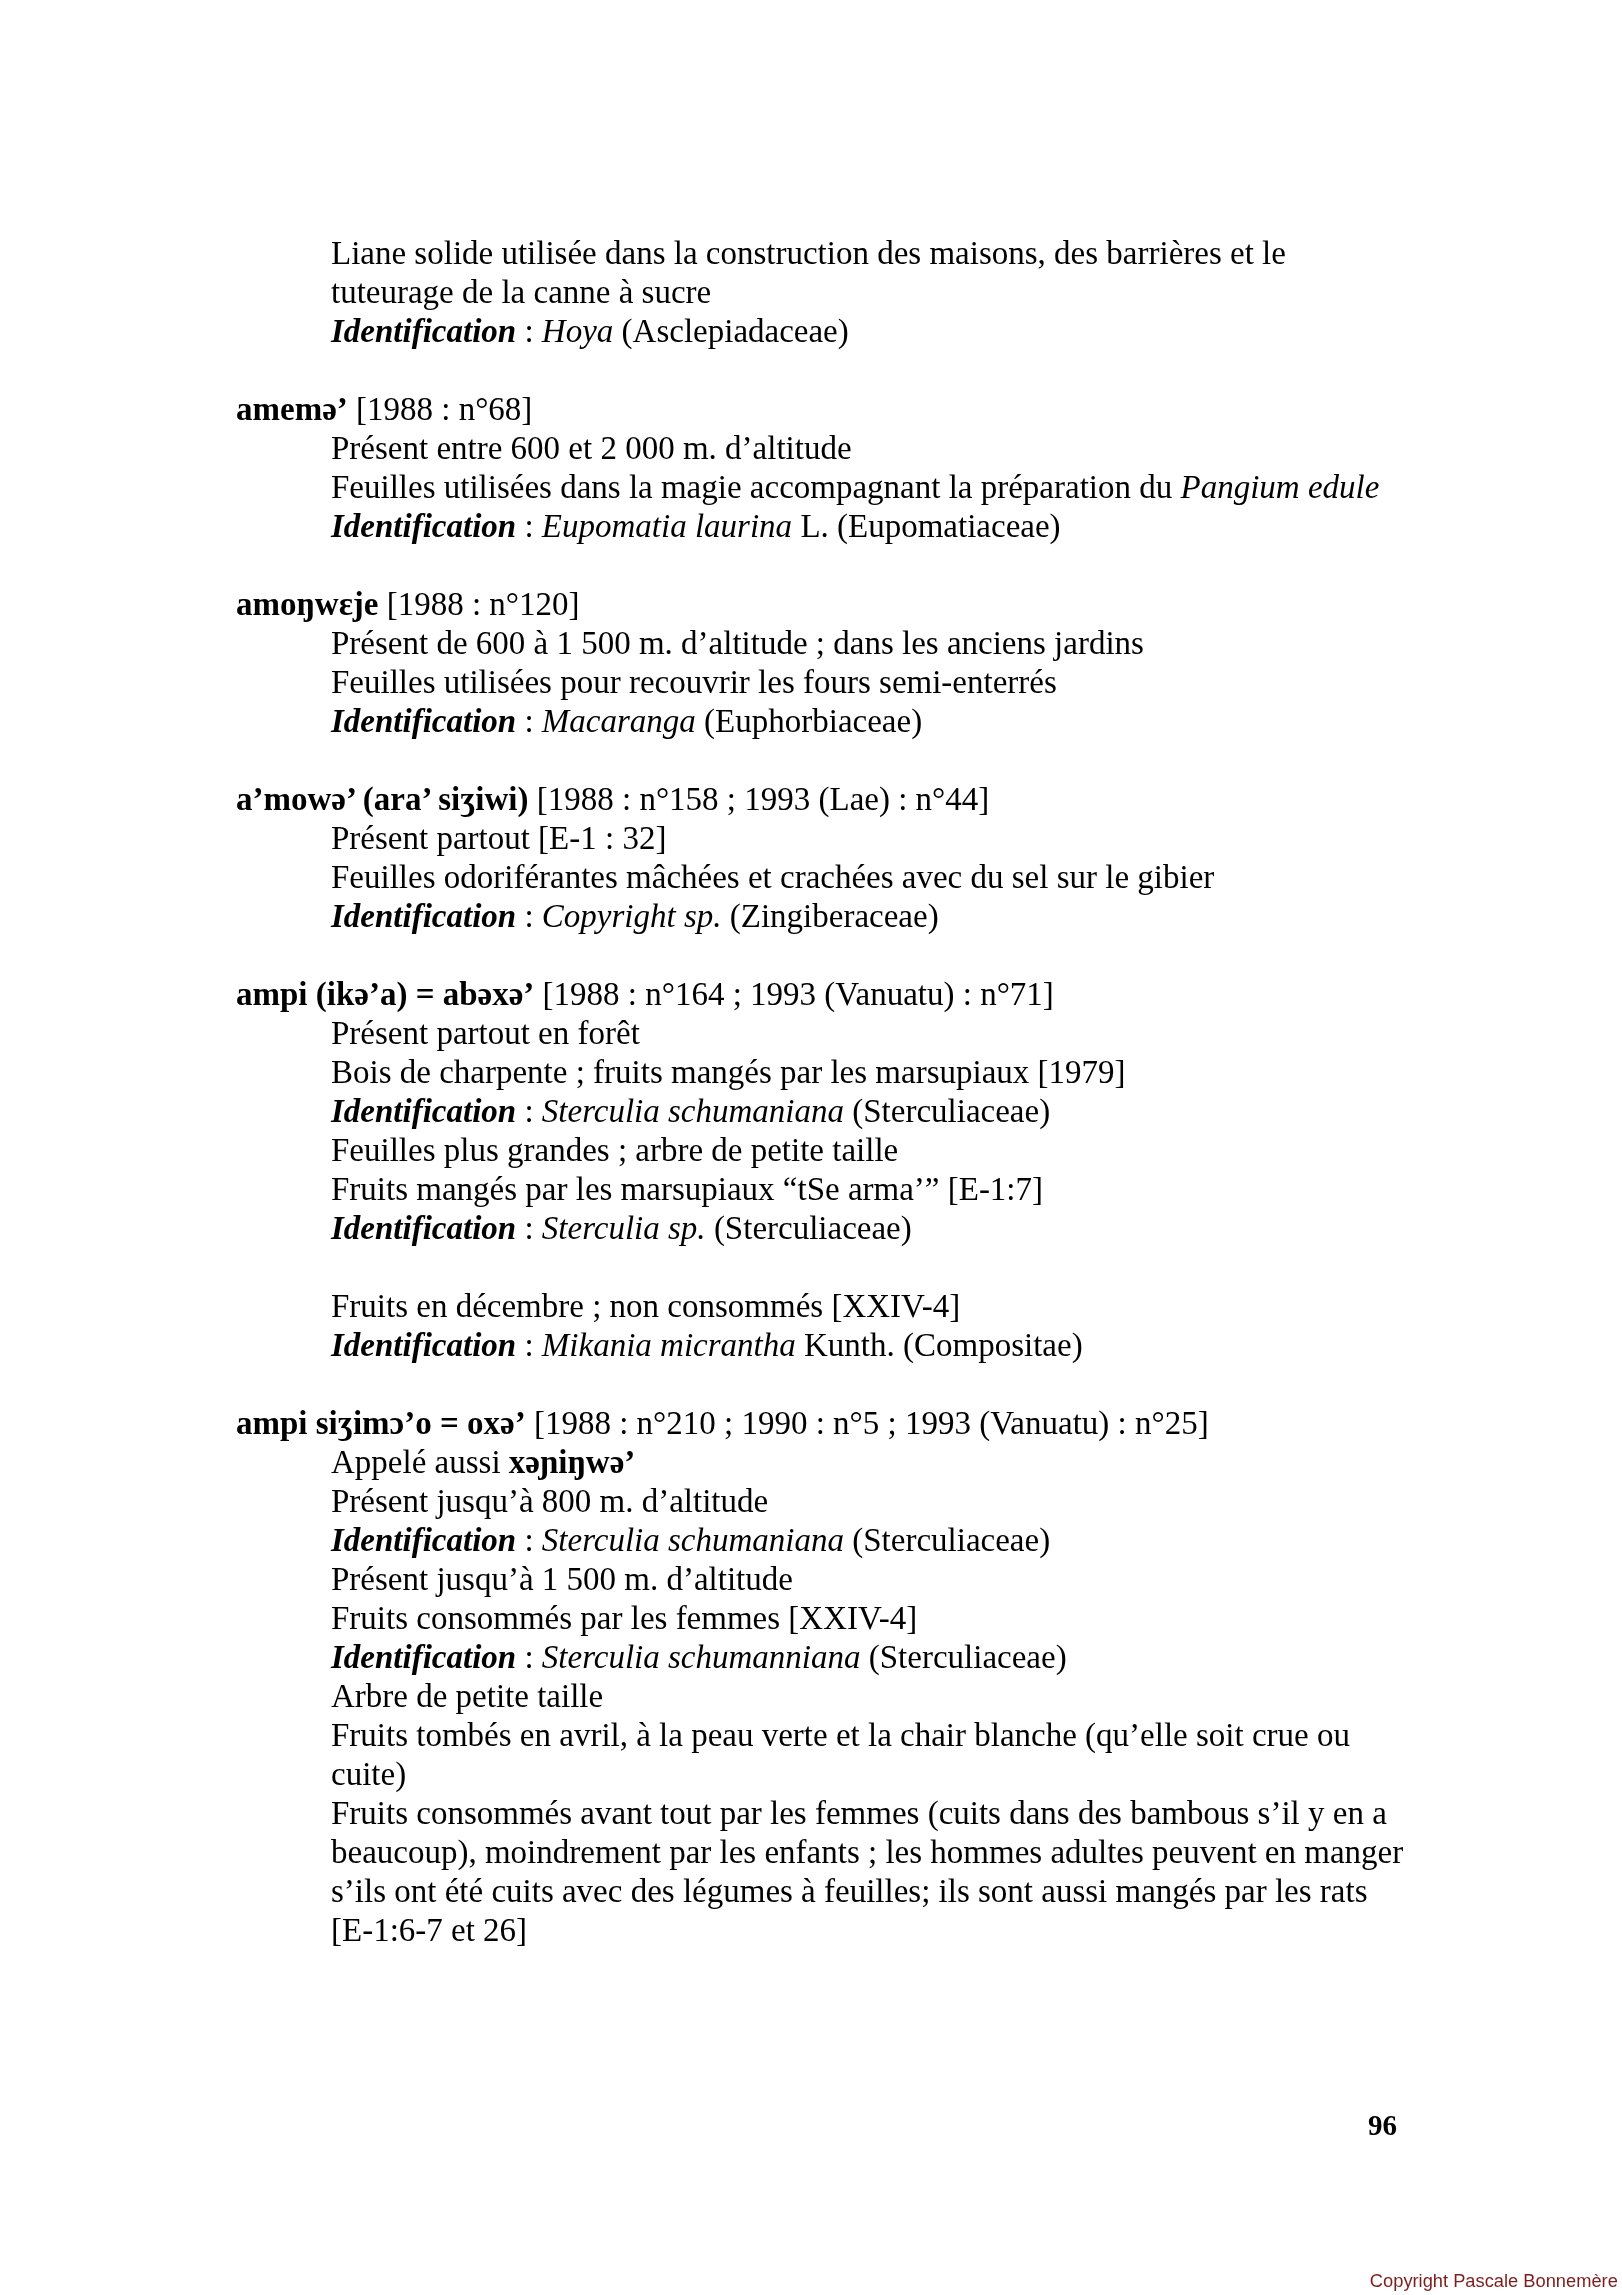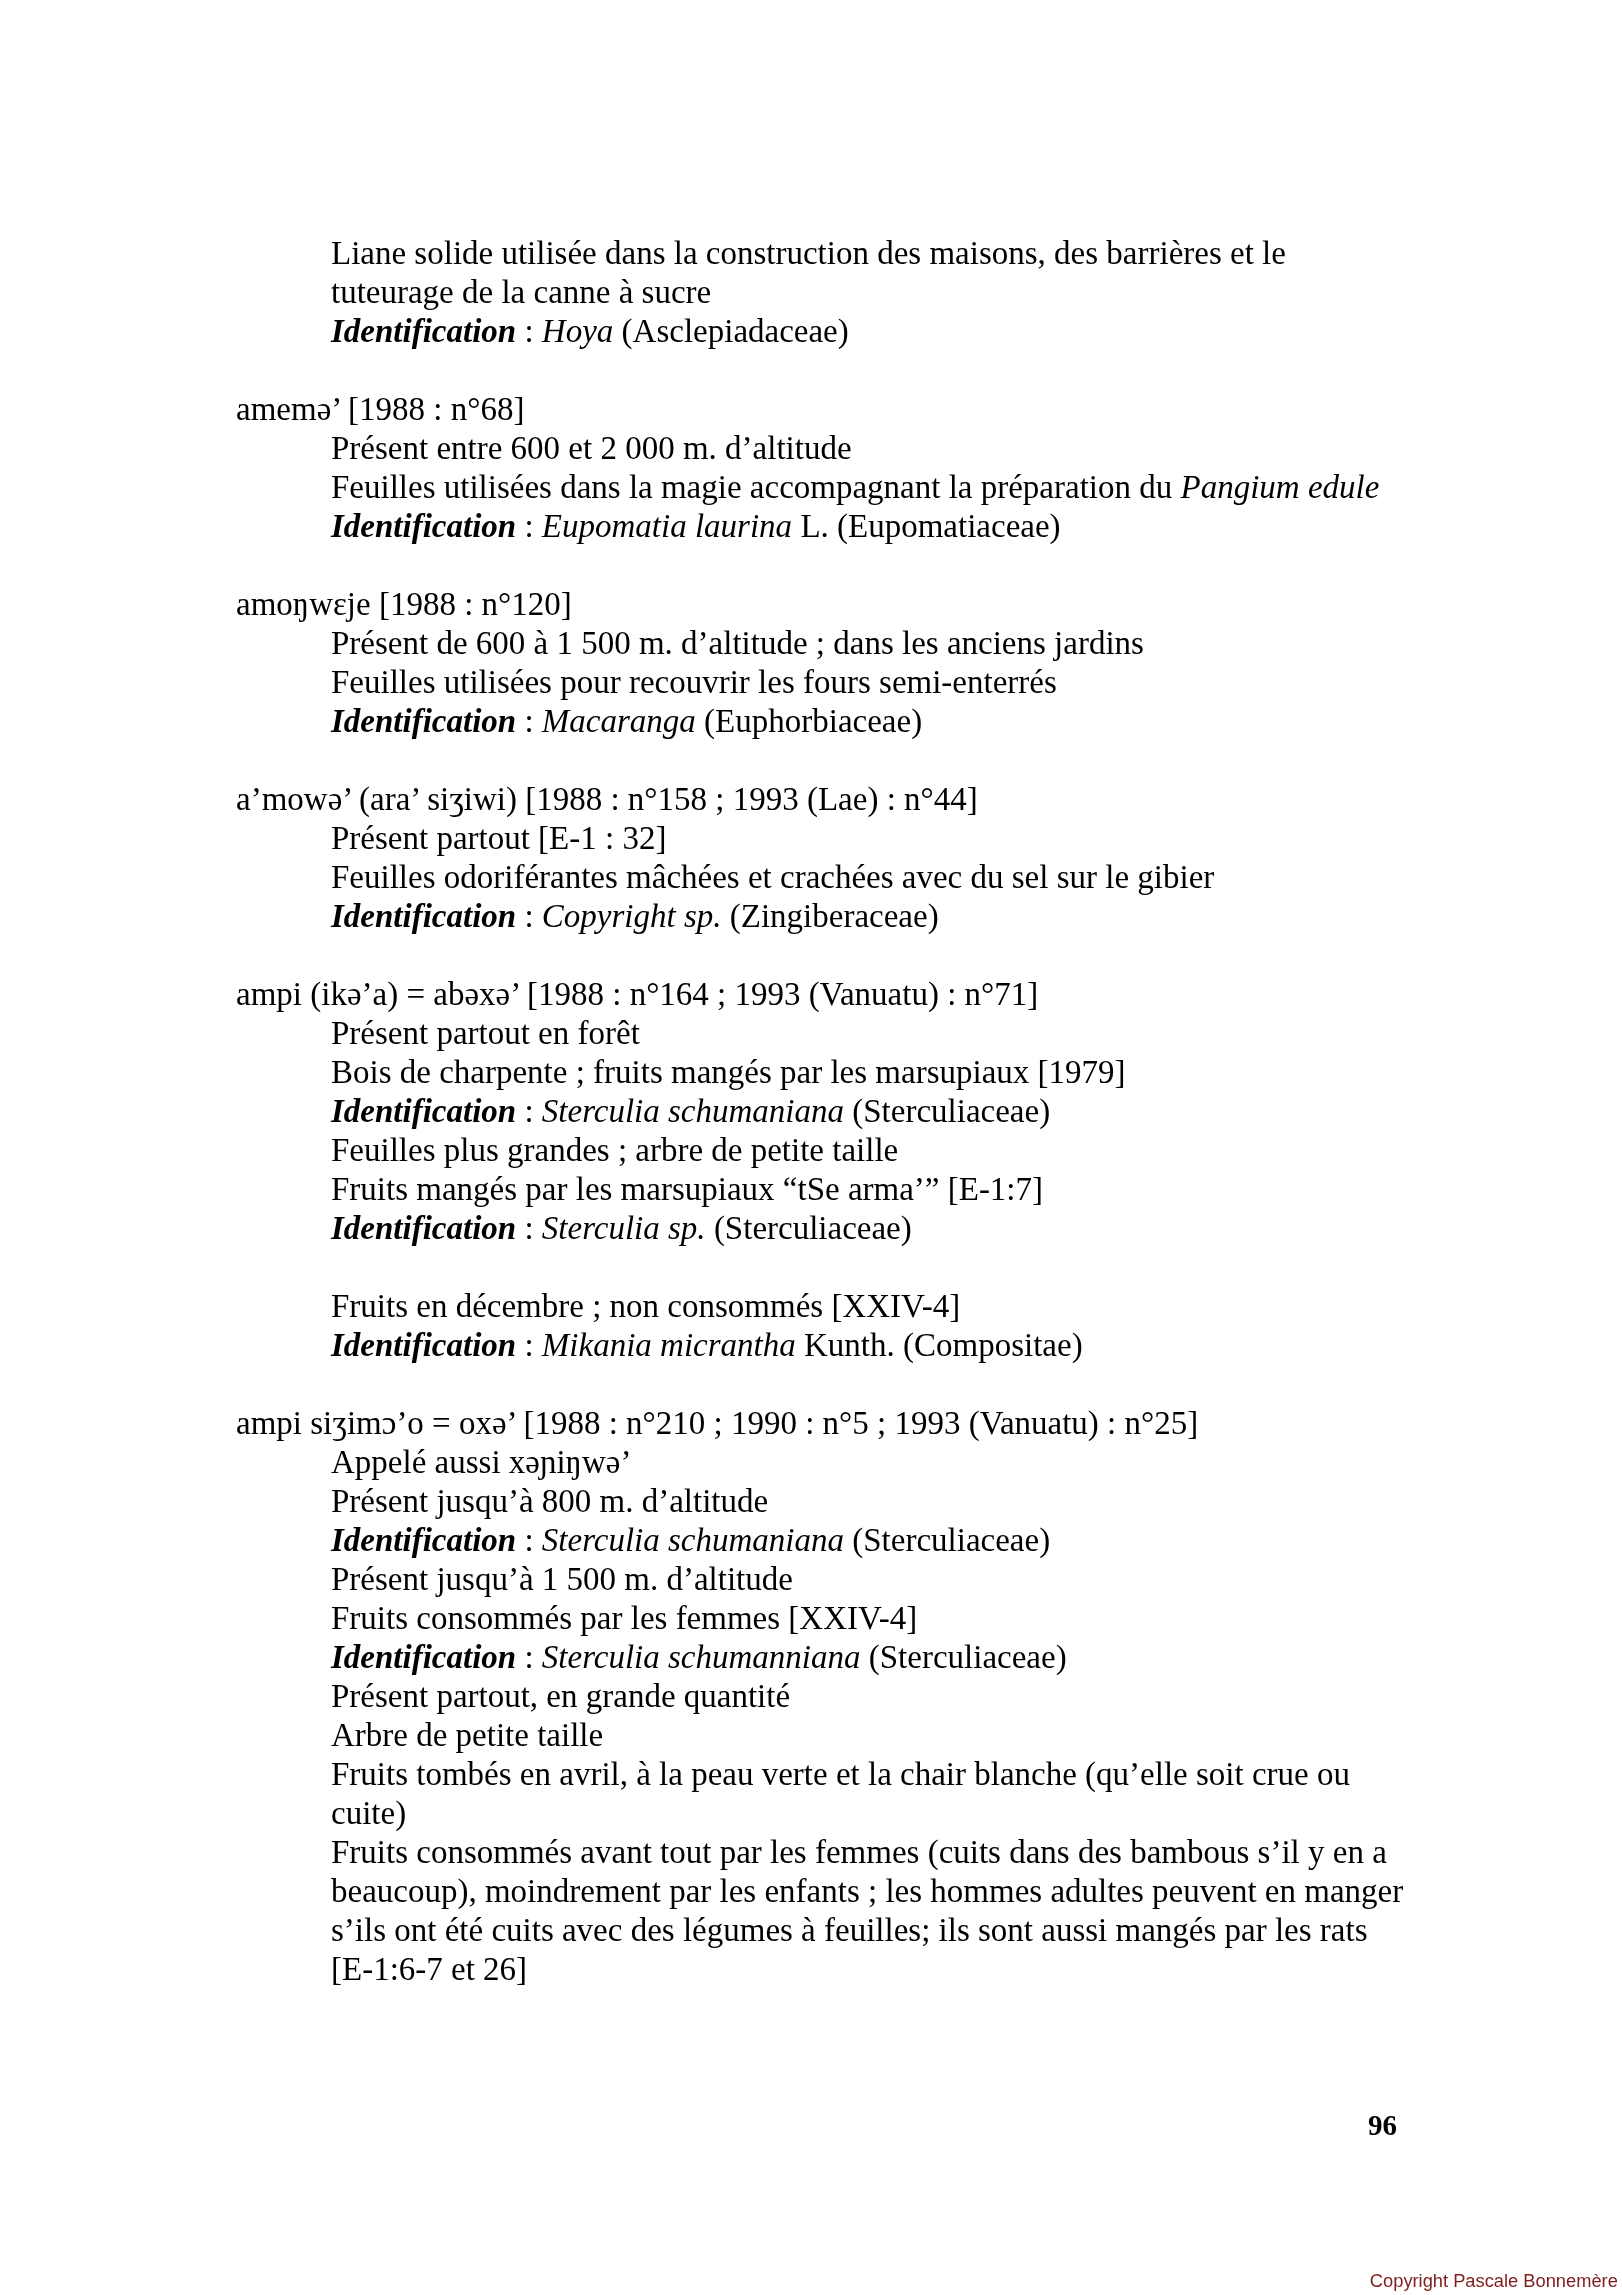--- a/index.html
+++ b/index.html
@@ -29,21 +29,21 @@
   }
   .head {
     padding-left: 0;
     white-space: nowrap;
   }
   .line {
     padding-left: 95px;
     white-space: nowrap;
   }
   .r  { font-weight: normal; font-style: normal; }
-  .b  { font-weight: normal;   font-style: normal; }
+  .b  { font-weight: bold;   font-style: normal; }
   .i  { font-weight: normal; font-style: italic; }
   .bi { font-weight: bold;   font-style: italic; }
   .page-number {
     position: absolute;
     top: 2106px;
     right: 226px;
     font-size: 29px;
     line-height: 39px;
     font-weight: bold;
   }
@@ -97,21 +97,20 @@
       <div class="line"><span class="bi">Identification</span><span class="r"> : </span><span class="i">Mikania micrantha</span><span class="r"> Kunth. (Compositae)</span></div>
     </div>
     <div class="entry">
       <div class="head"><span class="b">ampi siʒimɔ’o = oxə’</span><span class="r"> [1988 : n°210 ; 1990 : n°5 ; 1993 (Vanuatu) : n°25]</span></div>
       <div class="line"><span class="r">Appelé aussi </span><span class="b">xəɲiŋwə’</span></div>
       <div class="line"><span class="r">Présent jusqu’à 800 m. d’altitude</span></div>
       <div class="line"><span class="bi">Identification</span><span class="r"> : </span><span class="i">Sterculia schumaniana</span><span class="r"> (Sterculiaceae)</span></div>
       <div class="line"><span class="r">Présent jusqu’à 1 500 m. d’altitude</span></div>
       <div class="line"><span class="r">Fruits consommés par les femmes [XXIV-4]</span></div>
       <div class="line"><span class="bi">Identification</span><span class="r"> : </span><span class="i">Sterculia schumanniana</span><span class="r"> (Sterculiaceae)</span></div>
-      <div class="line"><span class="r">Présent partout, en grande quantité</span></div>
       <div class="line"><span class="r">Arbre de petite taille</span></div>
       <div class="line"><span class="r">Fruits tombés en avril, à la peau verte et la chair blanche (qu’elle soit crue ou</span></div>
       <div class="line"><span class="r">cuite)</span></div>
       <div class="line"><span class="r">Fruits consommés avant tout par les femmes (cuits dans des bambous s’il y en a</span></div>
       <div class="line"><span class="r">beaucoup), moindrement par les enfants ; les hommes adultes peuvent en manger</span></div>
       <div class="line"><span class="r">s’ils ont été cuits avec des légumes à feuilles; ils sont aussi mangés par les rats</span></div>
       <div class="line"><span class="r">[E-1:6-7 et 26]</span></div>
     </div>
   </div>
 

